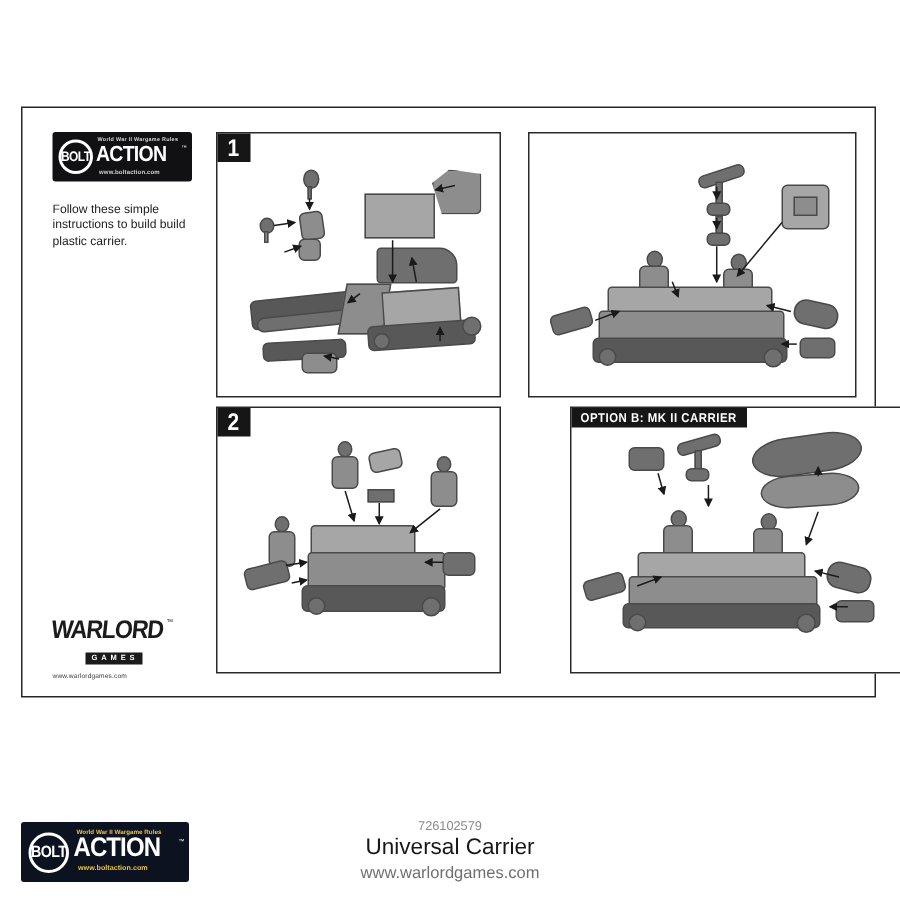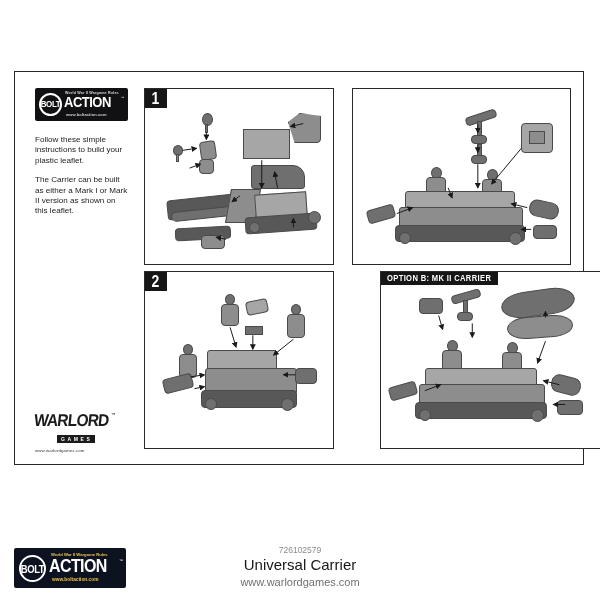--- a/index.html
+++ b/index.html
@@ -143,22 +143,21 @@
           <span>BOLT</span>
         </div>
         <div class="tagline">World War II Wargame Rules</div>
         <div class="action">ACTION</div>
         <div class="tm">™</div>
         <div class="url">www.boltaction.com</div>
       </div>
 
 
       <div class="blurb">
-        <p>Follow these simple instructions to build your plastic leaflet.</p>
-        <p>The Carrier can be built as either a Mark I or Mark II version as shown on this leaflet.</p>
+        <p>Follow these simple instructions to build build plastic carrier.</p>
       </div>
     </div>
 
     <div class="wl-logo">
       <div class="wl-word">WARLORD</div>
       <div class="wl-tm">™</div>
       <div><span class="wl-games">GAMES</span></div>
       <div class="wl-url">www.warlordgames.com</div>
     </div>
 

